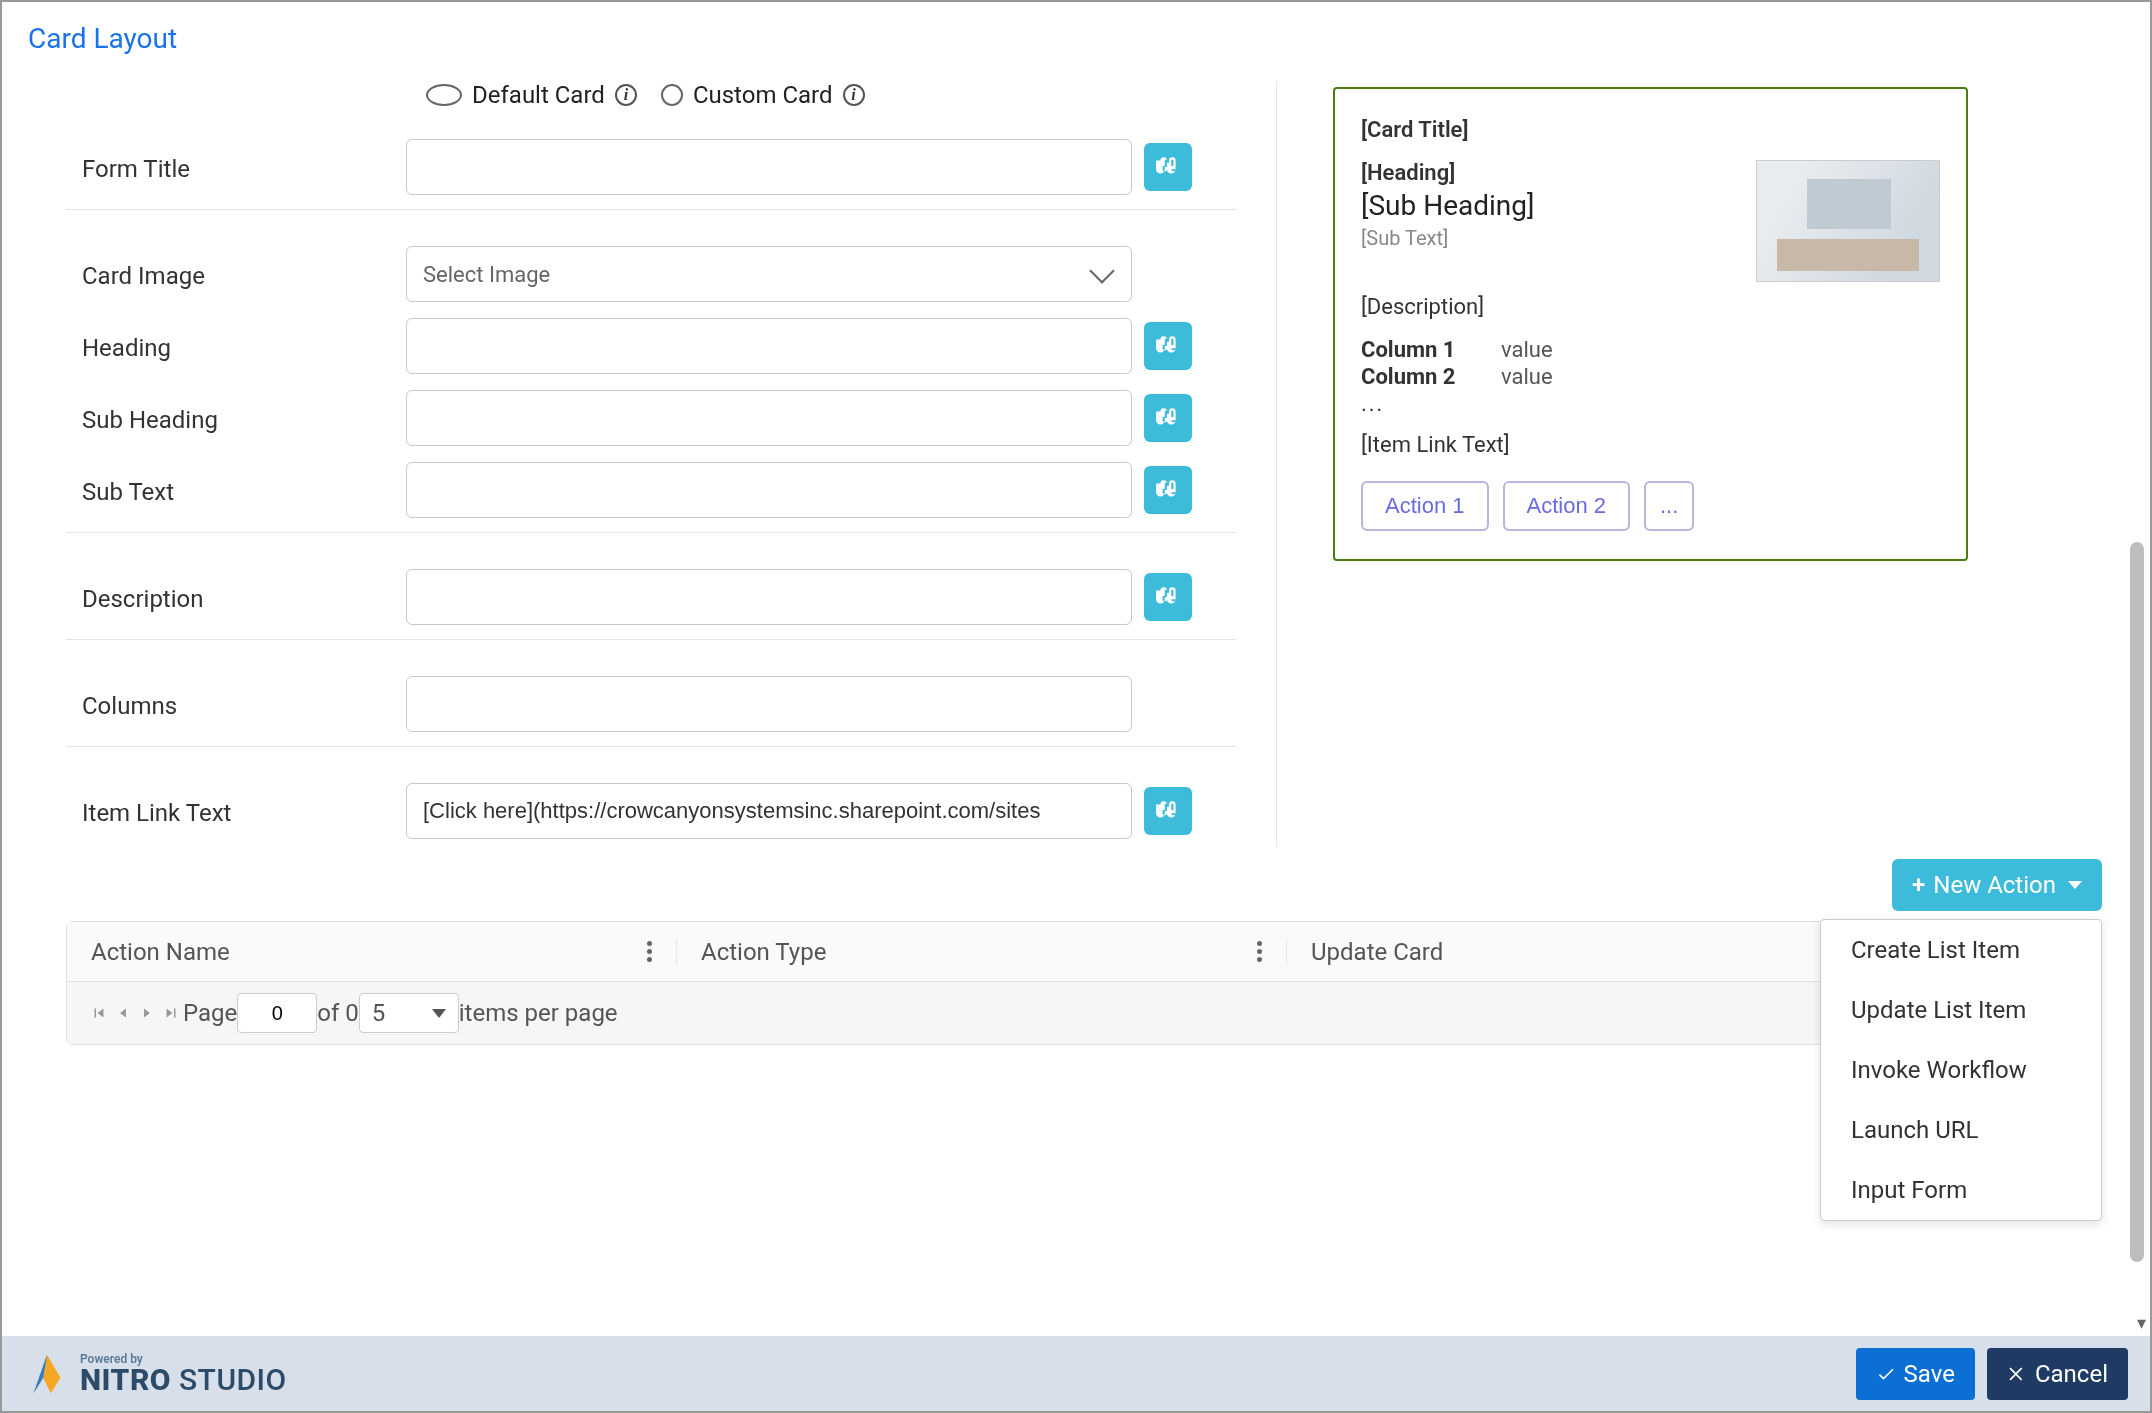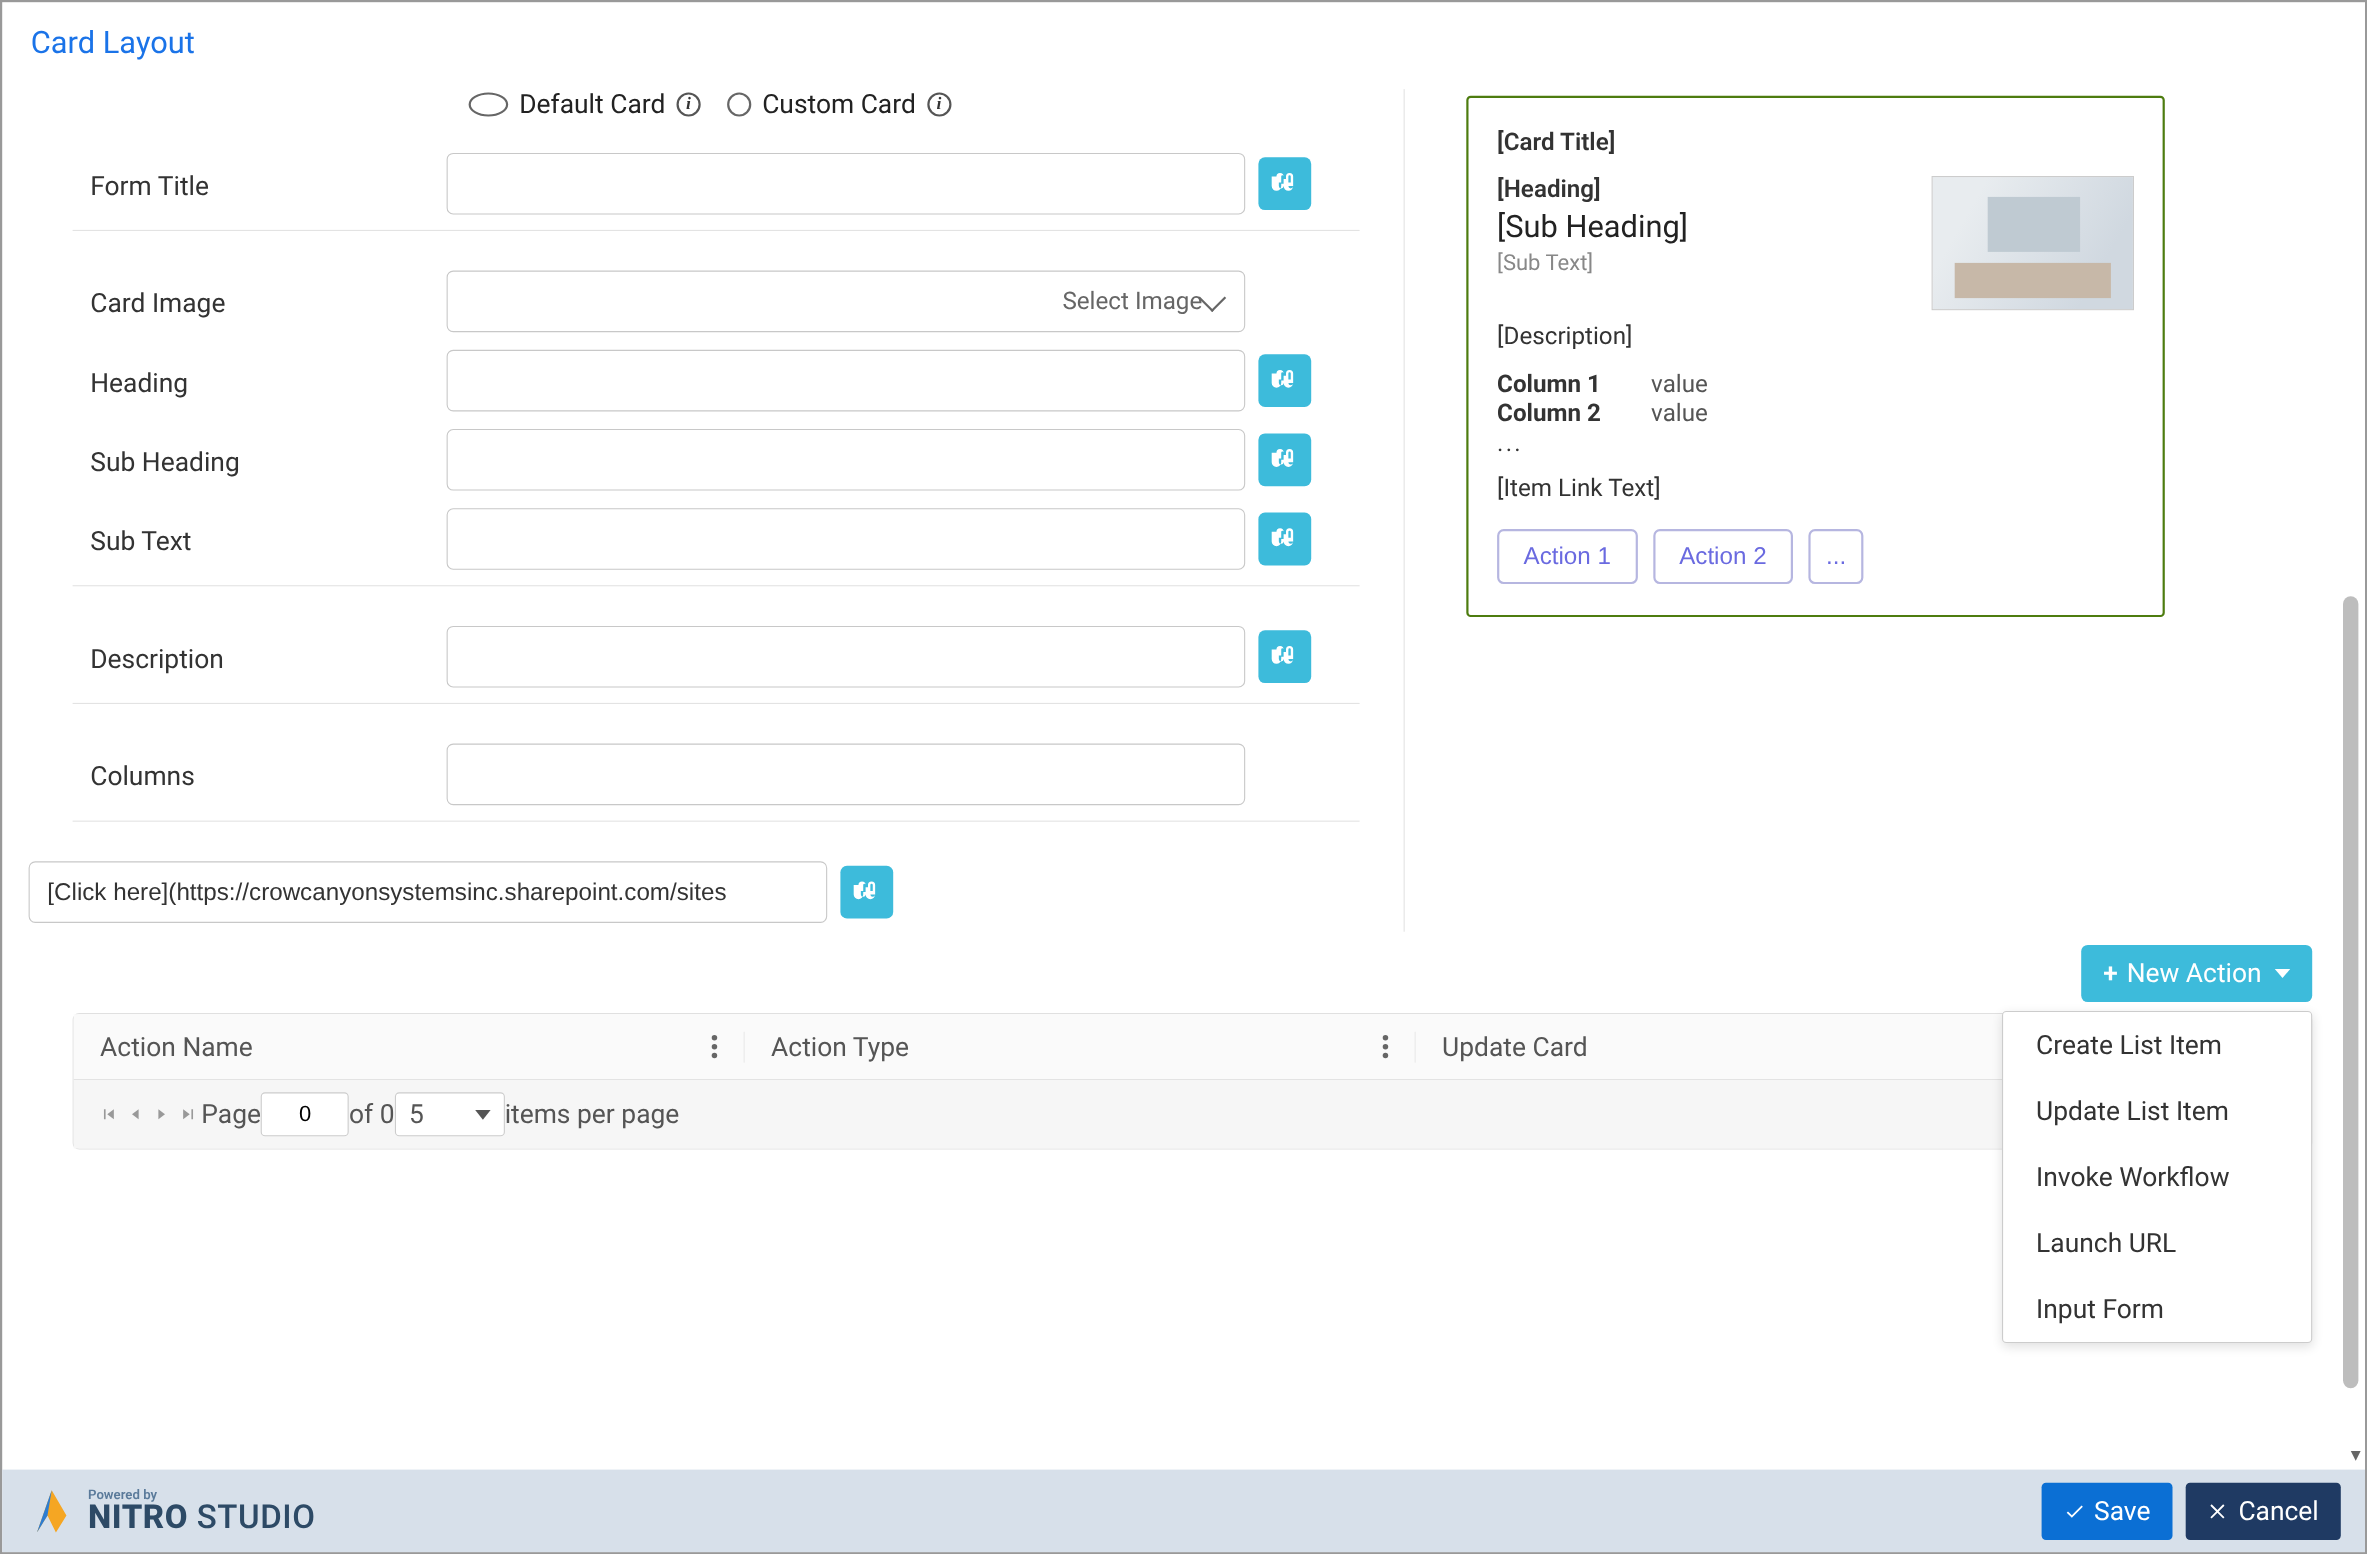--- a/index.html
+++ b/index.html
@@ -63,21 +63,21 @@
 }
 .form-control-wrap {
   display: flex; align-items: center; gap: 12px;
 }
 input.txt, .sel {
   width: 726px; height: 56px;
   border: 1px solid #c8c8c8; border-radius: 6px;
   font-size: 22px; padding: 8px 16px; color: #333; background: #fff;
 }
 .sel {
-  display: flex; align-items: center; justify-content: flex-end;
+  display: flex; align-items: center; justify-content: space-between;
   color: #666; cursor: pointer;
 }
 .chev { width: 18px; height: 18px; border-right: 2px solid #666; border-bottom: 2px solid #666; transform: rotate(45deg); margin-top:-6px; margin-right:4px;}
 .lookup-btn {
   width: 48px; height: 48px; background: #3dbbdb; border-radius: 6px;
   display: inline-flex; align-items: center; justify-content: center; cursor: pointer;
 }
 .lookup-btn svg { width: 26px; height: 26px; }
 
 .preview {
@@ -267,20 +267,21 @@
 
         <div class="form-row padtop">
           <div class="form-label">Columns</div>
           <div class="form-control-wrap">
             <input class="txt" type="text" value="" style="">
           </div>
         </div>
         <div class="sep"></div>
 
         <div class="form-row padtop">
+          <div class="form-label">Item Link Text</div>
           <div class="form-control-wrap">
             <input class="txt" type="text" value="[Click here](https://crowcanyonsystemsinc.sharepoint.com/sites" style="">
             <div class="lookup-btn">
               <svg viewBox="0 0 24 24">
                   <path fill="#fff" d="M5 6a3 3 0 0 1 6 0v2h2V6a3 3 0 1 1 6 0v8a4 4 0 1 1-8 0v-2h-2v2a4 4 0 1 1-8 0V6zm2 0v8a2 2 0 1 0 4 0V6a1 1 0 1 0-2 0v5H7V6zm8 0v5h2V6a1 1 0 1 0-2 0zm0 8a2 2 0 1 0 4 0h-4z"></path>
                 </svg>
             </div>
           </div>
         </div>
 

